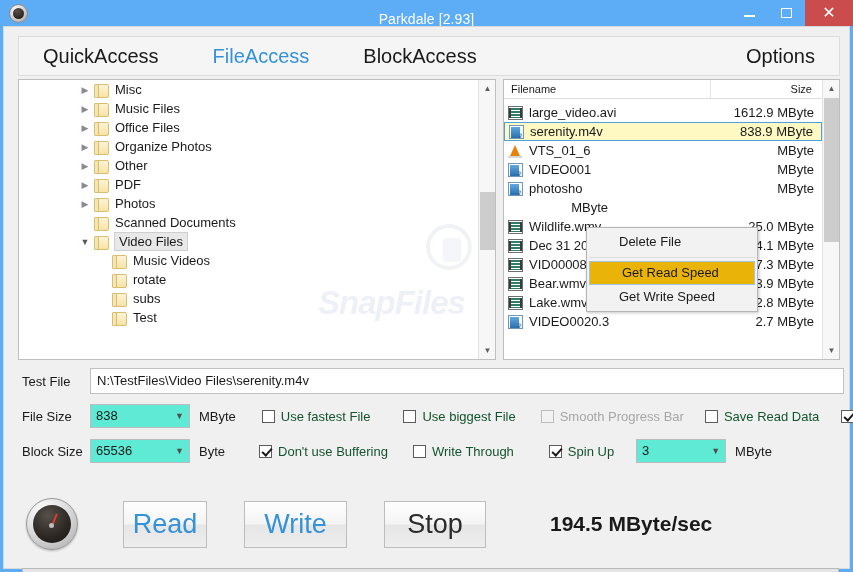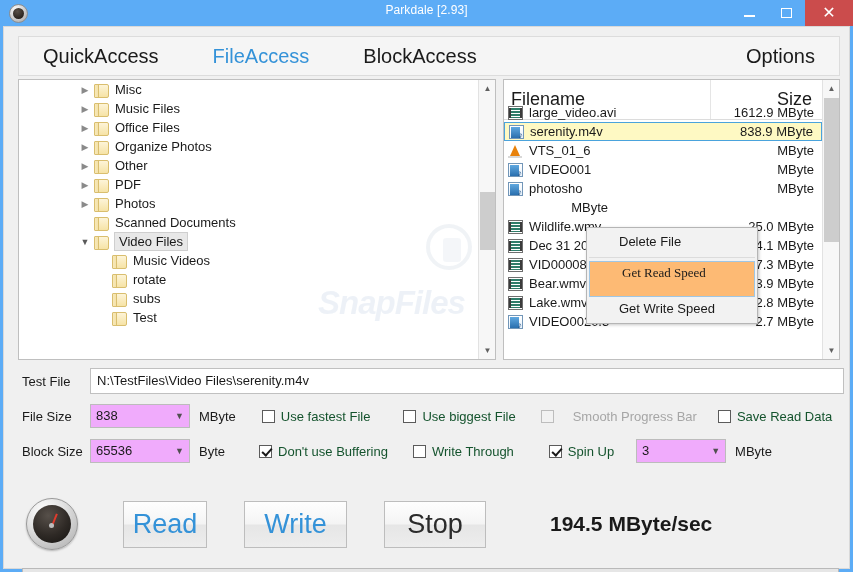--- a/index.html
+++ b/index.html
@@ -33,23 +33,23 @@
     background: radial-gradient(circle at 35% 28%, #fdfdfd 0%, #d8d8d8 42%, #9e9e9e 100%);
     border: 1px solid #8d8d8d;
   }
   .app-icon::after {
     content: ""; position: absolute;
     left: 3px; top: 3px; width: 11px; height: 11px;
     border-radius: 50%;
     background: radial-gradient(circle at 40% 30%, #5a5148 0%, #2b2520 70%, #16120f 100%);
   }
   .title-text {
-    position: absolute; left: 0; right: 0; top: 3px;
+    position: absolute; left: 0; right: 0; top: 11px;
     text-align: center;
-    font-size: 12px; color: #ffffff;
+    font-size: 14px; color: #ffffff;
     letter-spacing: 0.1px;
   }
   .win-btns {
     position: absolute; right: 0; top: 0;
     height: 26px; display: flex;
   }
   .win-btn {
     width: 37px; height: 26px;
     display: flex; align-items: center; justify-content: center;
     color: #ffffff;
@@ -180,25 +180,25 @@
   }
   .vscroll .sb-btn.down { position: absolute; bottom: 0; left: 0; }
   .vscroll .sb-thumb {
     position: absolute; left: 1px; width: 15px;
     background: #cdcdcd;
   }
 
   
   .fl-header {
     position: absolute; left: 0; top: 0; right: 17px;
-    height: 40px;
+    height: 19px;
     background: #ffffff;
     border-bottom: 1px solid #dcdcdc;
     display: flex; align-items: center;
-    font-size: 18px; color: #1a1a1a;
+    font-size: 11px; color: #1a1a1a;
   }
   .fl-h-name { padding-left: 7px; flex: 1 1 auto; }
   .fl-h-size { padding-right: 10px; border-left: 1px solid #e5e5e5; height: 100%;
                display: flex; align-items: center; justify-content: flex-end;
                width: 112px; }
   .fl-body {
     position: absolute; left: 0; top: 23px; right: 17px; bottom: 0;
     overflow: hidden;
   }
   .fl-row {
@@ -270,43 +270,43 @@
     border: 1px solid #b5b5b5;
     box-shadow: 1px 1px 3px rgba(0,0,0,0.22);
     padding: 2px 0;
   }
   .ctx-item {
     height: 24px; line-height: 24px;
     padding-left: 32px;
     font-size: 13px; color: #1a1a1a;
   }
   .ctx-item.hl {
-    background: #fdba74;
+    background: #eab308;
     border: 1px solid #9fc6e4;
     margin: 0 2px;
-    height: 36px; line-height: 22px; font-family: Liberation Serif, serif;
+    height: 24px; line-height: 22px;
   }
   .ctx-sep { height: 1px; background: #dcdcdc; margin: 3px 2px; }
 
   
   .form { position: absolute; left: 18px; top: 341px; width: 822px; }
   .frow { display: flex; align-items: center; margin-bottom: 9px; height: 26px; }
   .flabel {
     width: 68px; flex: 0 0 68px;
     font-size: 13px; color: #1a1a1a;
   }
   .textinput {
     flex: 1 1 auto; height: 26px;
     background: #ffffff; border: 1px solid #c0c0c0;
     font-size: 13px; color: #1a1a1a;
     padding: 0 6px; line-height: 24px;
   }
   .combo {
     position: relative; width: 90px; flex: 0 0 90px;
-    height: 24px; background: #f0abfc; border: 1px solid #bcbcbc;
+    height: 24px; background: #5eead4; border: 1px solid #bcbcbc;
     font-size: 13px; color: #1a1a1a;
     padding: 0 20px 0 5px; line-height: 22px;
   }
   .combo .caret {
     position: absolute; right: 5px; top: 0; height: 22px;
     display: flex; align-items: center;
     font-size: 9px; color: #505050;
   }
   .combo.sm { width: 100px; flex: 0 0 100px; }
   .unit { font-size: 13px; color: #1a1a1a; margin-left: 9px; }
@@ -608,21 +608,21 @@
         <div class="unit">MByte</div>
 
         <div class="chk" style="margin-left:26px;">
           <span class="box"></span>
           <span>Use fastest File</span>
         </div>
         <div class="chk" style="margin-left:33px;">
           <span class="box"></span>
           <span>Use biggest File</span>
         </div>
-        <div class="chk disabled" style="margin-left:25px;gap:13px;">
+        <div class="chk disabled" style="margin-left:25px;">
           <span class="box"></span>
           <span>Smooth Progress Bar</span>
         </div>
         <div class="chk" style="margin-left:21px;">
           <span class="box"></span>
           <span>Save Read Data</span>
         </div>
         <div class="chk checked" style="margin-left:22px;">
           <span class="box"></span>
 

